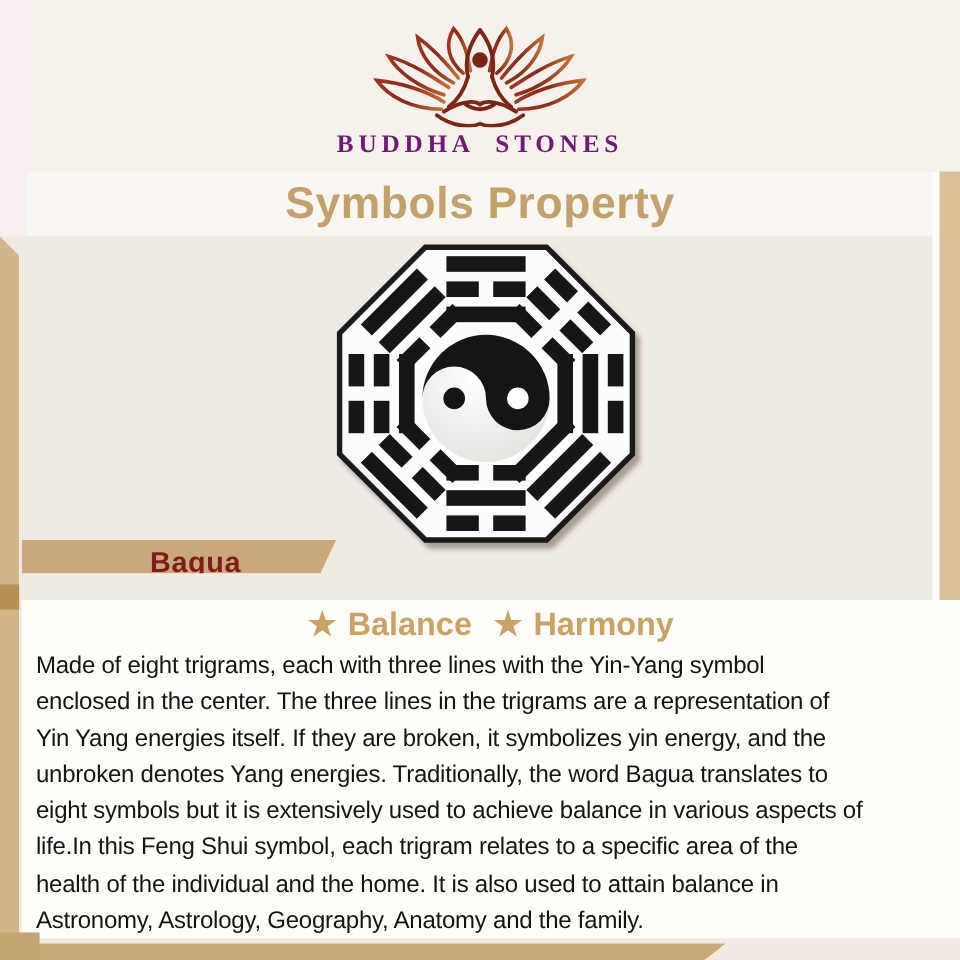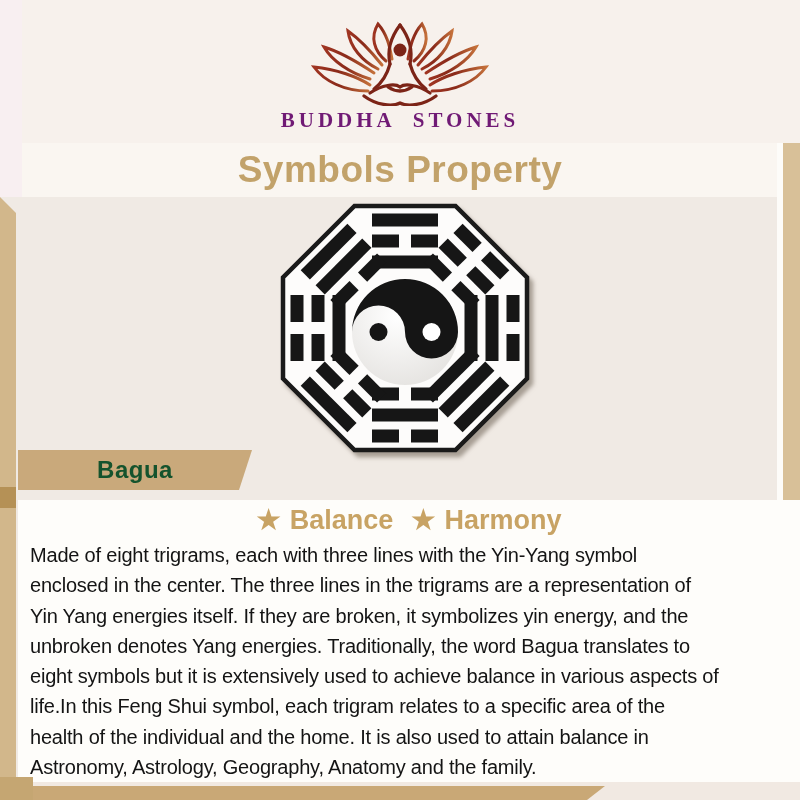--- a/index.html
+++ b/index.html
@@ -26,23 +26,23 @@
   
   .logo{left:300px;top:16px;width:200px;height:90px;}
   .brand{left:0;top:108px;width:800px;text-align:center;font-family:"Liberation Serif",serif;
          font-size:21px;font-weight:600;color:#701a75;letter-spacing:4px;word-spacing:9px;}
 
   
   .bagua-svg{left:263px;top:186px;width:284px;height:288px;}
   .octa{filter:drop-shadow(4px 5px 2px rgba(94,82,68,.5));}
 
   
-  .ribbon{left:18px;top:450px;width:234px;height:40px;background:#c9a97b;
+  .ribbon{left:18px;top:450px;width:234px;height:28px;background:#c9a97b;
           clip-path:polygon(0 0,100% 0,calc(100% - 13px) 100%,0 100%);
-          text-align:center;line-height:40px;color:#14532d;font-size:24px;font-weight:bold;letter-spacing:.5px;}
+          text-align:center;line-height:40px;color:#7f1d1d;font-size:24px;font-weight:bold;letter-spacing:.5px;padding-left:28px;}
 
   
   .panel{left:18px;top:500px;width:782px;height:282px;background:#fefdfa;}
   .tagline{left:18px;top:504px;width:782px;text-align:center;font-size:27px;font-weight:bold;color:#c8a364;}
   .tagline .gap{display:inline-block;width:9px;}
   .description{left:30px;top:540px;width:760px;font-size:20px;line-height:30.3px;color:#141414;
                letter-spacing:-0.2px;white-space:pre-line;}
 </style>
 </head>
 <body>

